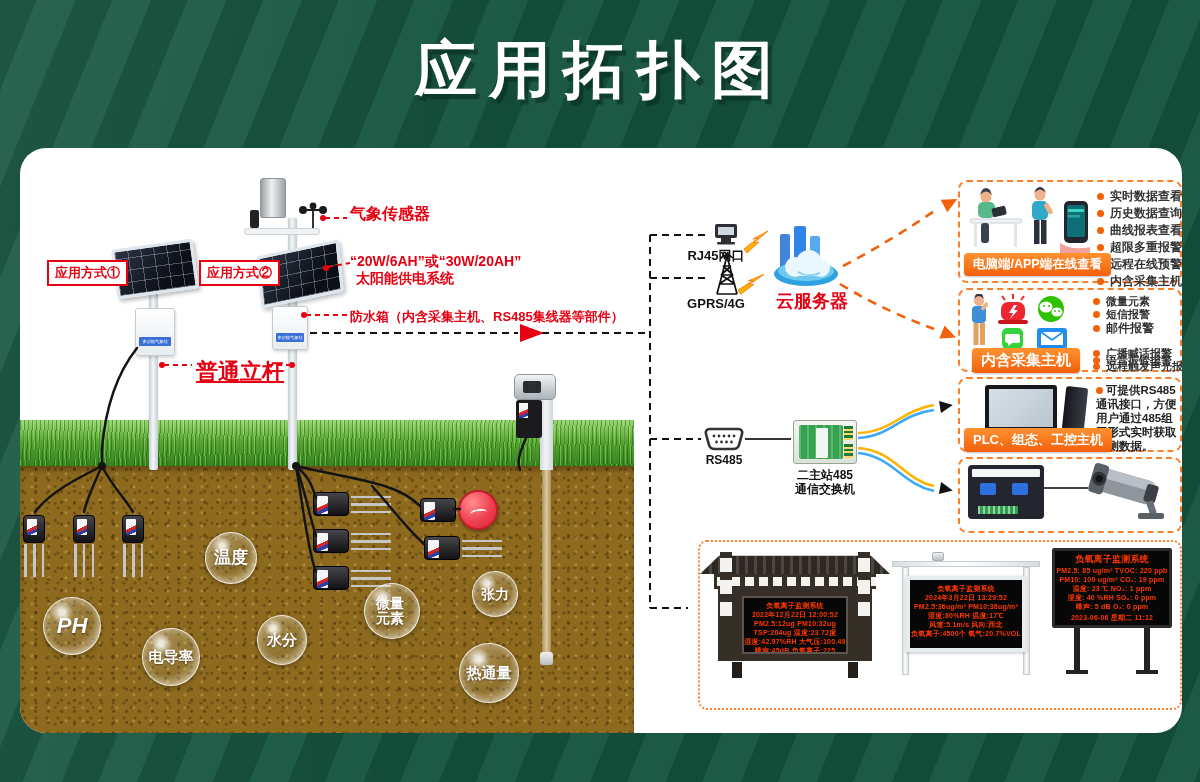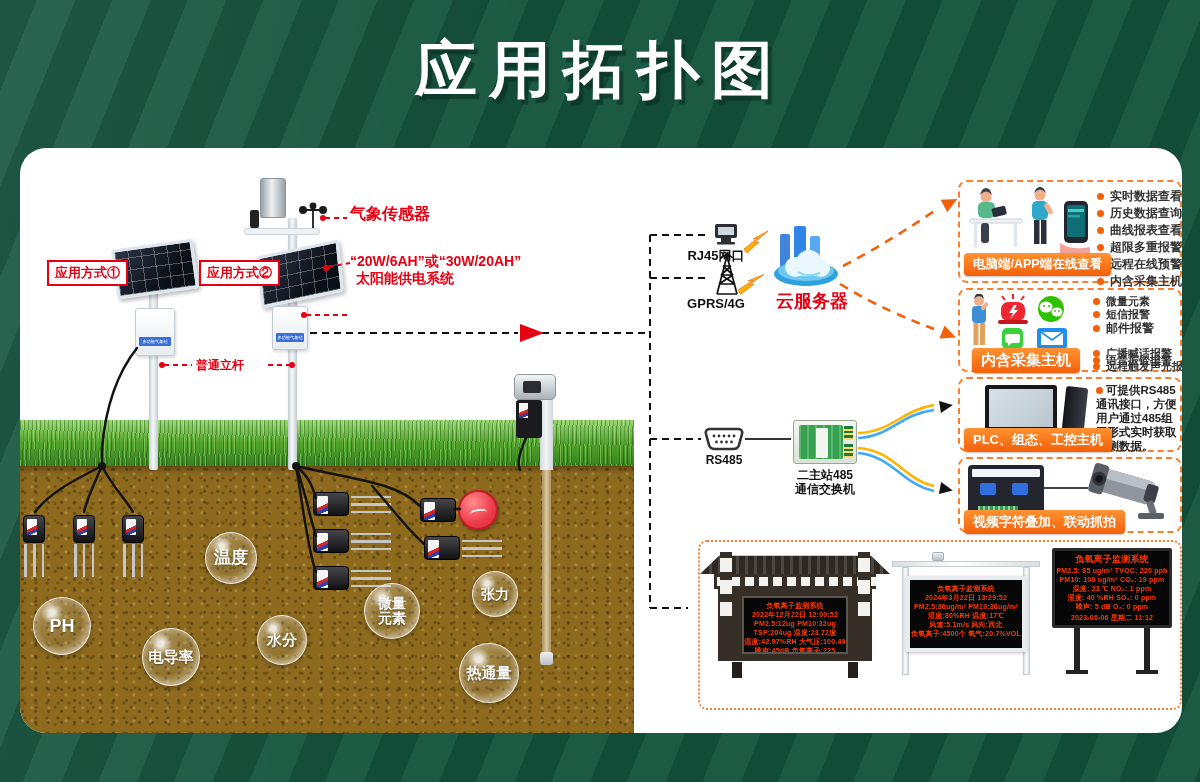--- a/index.html
+++ b/index.html
@@ -97,21 +97,21 @@
   .probe-pipe { width:13px; background:linear-gradient(90deg,#cfd6da,#f2f5f6 45%,#cfd6da); z-index:2; }
   .probe-tube { width:9px; background:linear-gradient(90deg,#a98f60,#dcc89d 50%,#a98f60); z-index:3; }
   .probe-cap { width:13px; height:13px; background:linear-gradient(#f0f0f0,#b9bec2); border-radius:3px; z-index:3; }
   .bbox { background:#1b1b1e; border-radius:3px; z-index:3; }
   .bbox .lab{ position:absolute; left:3px; top:3px; width:9px; height:15px; background:#f5f5f5;
     background-image:linear-gradient(155deg, transparent 52%, #d02828 53% 70%, #2a3fa8 71% 86%, transparent 87%); }
 
   
   .bub {
     border-radius:50%; z-index:6; display:flex; align-items:center; justify-content:center;
-    text-align:center; color:#fff; font-weight:800; line-height:1.05;
+    text-align:left; color:#fff; font-weight:800; line-height:1.05;
     background:radial-gradient(circle at 32% 26%, rgba(255,255,255,.85) 0 5%, rgba(255,255,255,.18) 20%, rgba(205,233,255,.07) 55%, rgba(255,255,255,.33) 80%, rgba(255,255,255,.65) 93%, rgba(255,255,255,.2));
     border:1px solid rgba(255,255,255,.85);
     box-shadow:inset 0 0 9px rgba(255,255,255,.55), 0 2px 5px rgba(0,0,0,.28);
     text-shadow:0 1px 2px rgba(0,0,0,.45);
   }
 
   
   .mlabel { font-weight:800; color:#111; text-align:center; z-index:7; }
   .red { color:#e60012; }
 
@@ -263,31 +263,32 @@
       <path d="M276,318 C336,332 376,334 400,358"></path>
       <path d="M352,338 C372,360 386,380 404,396"></path>
       <path d="M434,361 L440,361"></path>
       <path d="M506,290 C499,306 497,314 500,322"></path>
     </g>
     <circle cx="82" cy="318" r="4" fill="#141414"></circle>
     <circle cx="276" cy="318" r="4" fill="#141414"></circle>
   </svg>
 
   <div class="abs bub" style="left:185px;top:384px;width:52px;height:52px;font-size:17px;">温度</div>
-  <div class="abs bub" style="left:13px;top:449px;width:58px;height:58px;font-size:18px;">PH</div>
+  <div class="abs bub" style="left:23px;top:449px;width:58px;height:58px;font-size:22px;font-style:italic;">PH</div>
   <div class="abs bub" style="left:122px;top:480px;width:58px;height:58px;font-size:15px;">电导率</div>
   <div class="abs bub" style="left:237px;top:467px;width:50px;height:50px;font-size:15px;">水分</div>
   <div class="abs bub" style="left:344px;top:435px;width:56px;height:56px;font-size:14px;padding:0 11px;">微量元素</div>
   <div class="abs bub" style="left:452px;top:423px;width:46px;height:46px;font-size:14px;">张力</div>
   <div class="abs bub" style="left:439px;top:495px;width:60px;height:60px;font-size:15px;">热通量</div>
 
   <div class="abs rlabel" style="left:330px;top:56px;font-size:16px;">气象传感器</div>
   <div class="abs rlabel" style="left:330px;top:105px;font-size:14px;">“20W/6AH”或“30W/20AH”</div>
   <div class="abs rlabel" style="left:336px;top:122px;font-size:14px;">太阳能供电系统</div>
-  <div class="abs rlabel" style="left:176px;top:209px;font-size:12px;">普通立杆</div>
+  <div class="abs rlabel" style="left:330px;top:160px;font-size:13px;">防水箱（内含采集主机、RS485集线器等部件）</div>
+  <div class="abs rlabel" style="left:176px;top:209px;font-size:22px;text-decoration:underline;">普通立杆</div>
 
   <svg class="abs" style="left:693px;top:74px;z-index:7;" width="26" height="24" viewBox="0 0 26 24">
     <rect x="2" y="2" width="22" height="14" rx="2" fill="#2b2f33"></rect>
     <rect x="5" y="5" width="16" height="8" fill="#cfd8de"></rect>
     <rect x="8" y="16" width="10" height="4" fill="#2b2f33"></rect>
     <rect x="4" y="20" width="18" height="2.5" rx="1" fill="#2b2f33"></rect>
   </svg>
   <div class="abs mlabel" style="left:664px;top:99px;width:64px;font-size:13px;">RJ45网口</div>
 
   <svg class="abs" style="left:691px;top:104px;z-index:7;" width="32" height="44" viewBox="0 0 32 44">
@@ -511,21 +512,20 @@
         <rect x="10" y="14" width="58" height="24" rx="6" fill="#8e959c"></rect>
         <rect x="10" y="14" width="58" height="10" rx="5" fill="#b8bfc6"></rect>
         <rect x="4" y="11" width="15" height="30" rx="4" fill="#5a5f66"></rect>
         <circle cx="12" cy="26" r="7" fill="#30343a"></circle>
           <circle cx="12" cy="26" r="3.6" fill="#121418"></circle>
         <rect x="60" y="17" width="12" height="18" rx="3" fill="#3c4046"></rect>
       </g>
       <rect x="62" y="40" width="7" height="14" rx="2" fill="#6a7077" transform="rotate(-18 65 47)"></rect>
       <rect x="52" y="52" width="26" height="6" rx="2" fill="#596066"></rect>
     </svg>
-    <div class="abs olabel" style="left:4px;top:51px;font-size:13px;">视频字符叠加、联动抓拍</div>
   </div>
 
   <div class="abs opanel dot" style="left:678px;top:392px;width:484px;height:170px;text-decoration:underline;">
 
     <div class="abs pav" style="left:10px;top:6px;width:170px;height:130px;">
       <div class="roof"></div>
       <div class="frieze"></div>
       <div class="bodyf"></div>
       <div class="cut" style="left:10px;"></div>
       <div class="cut" style="right:10px;"></div>

